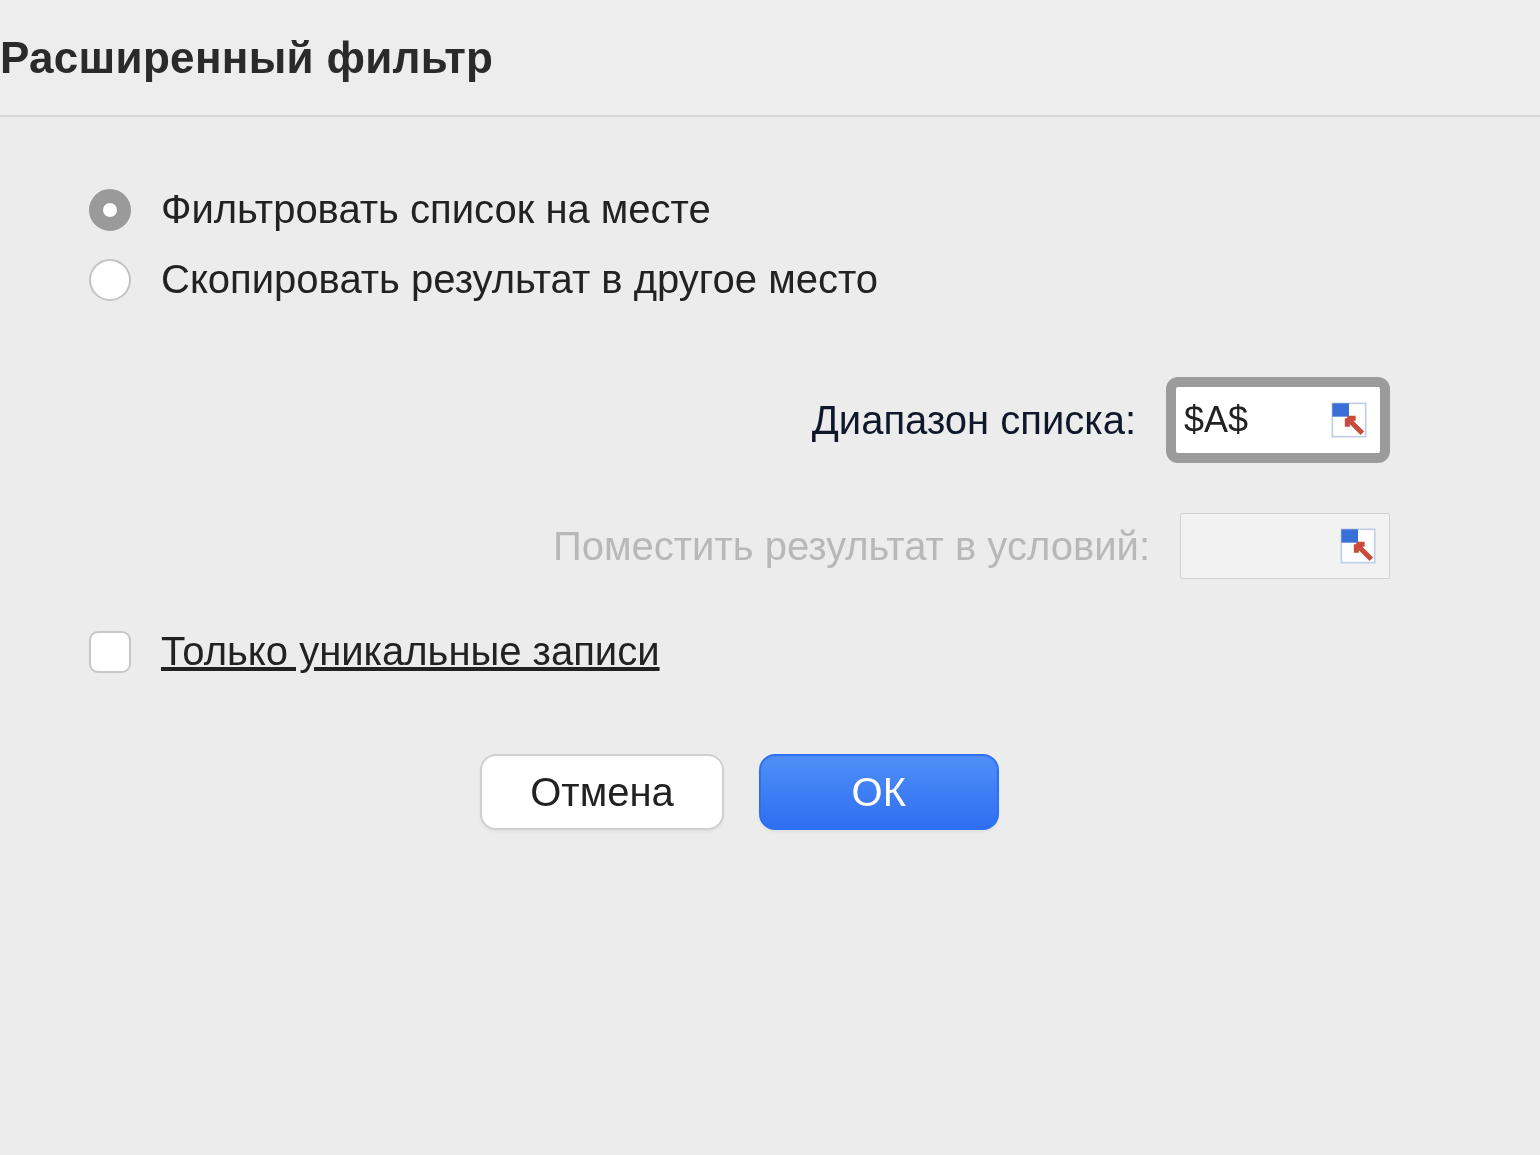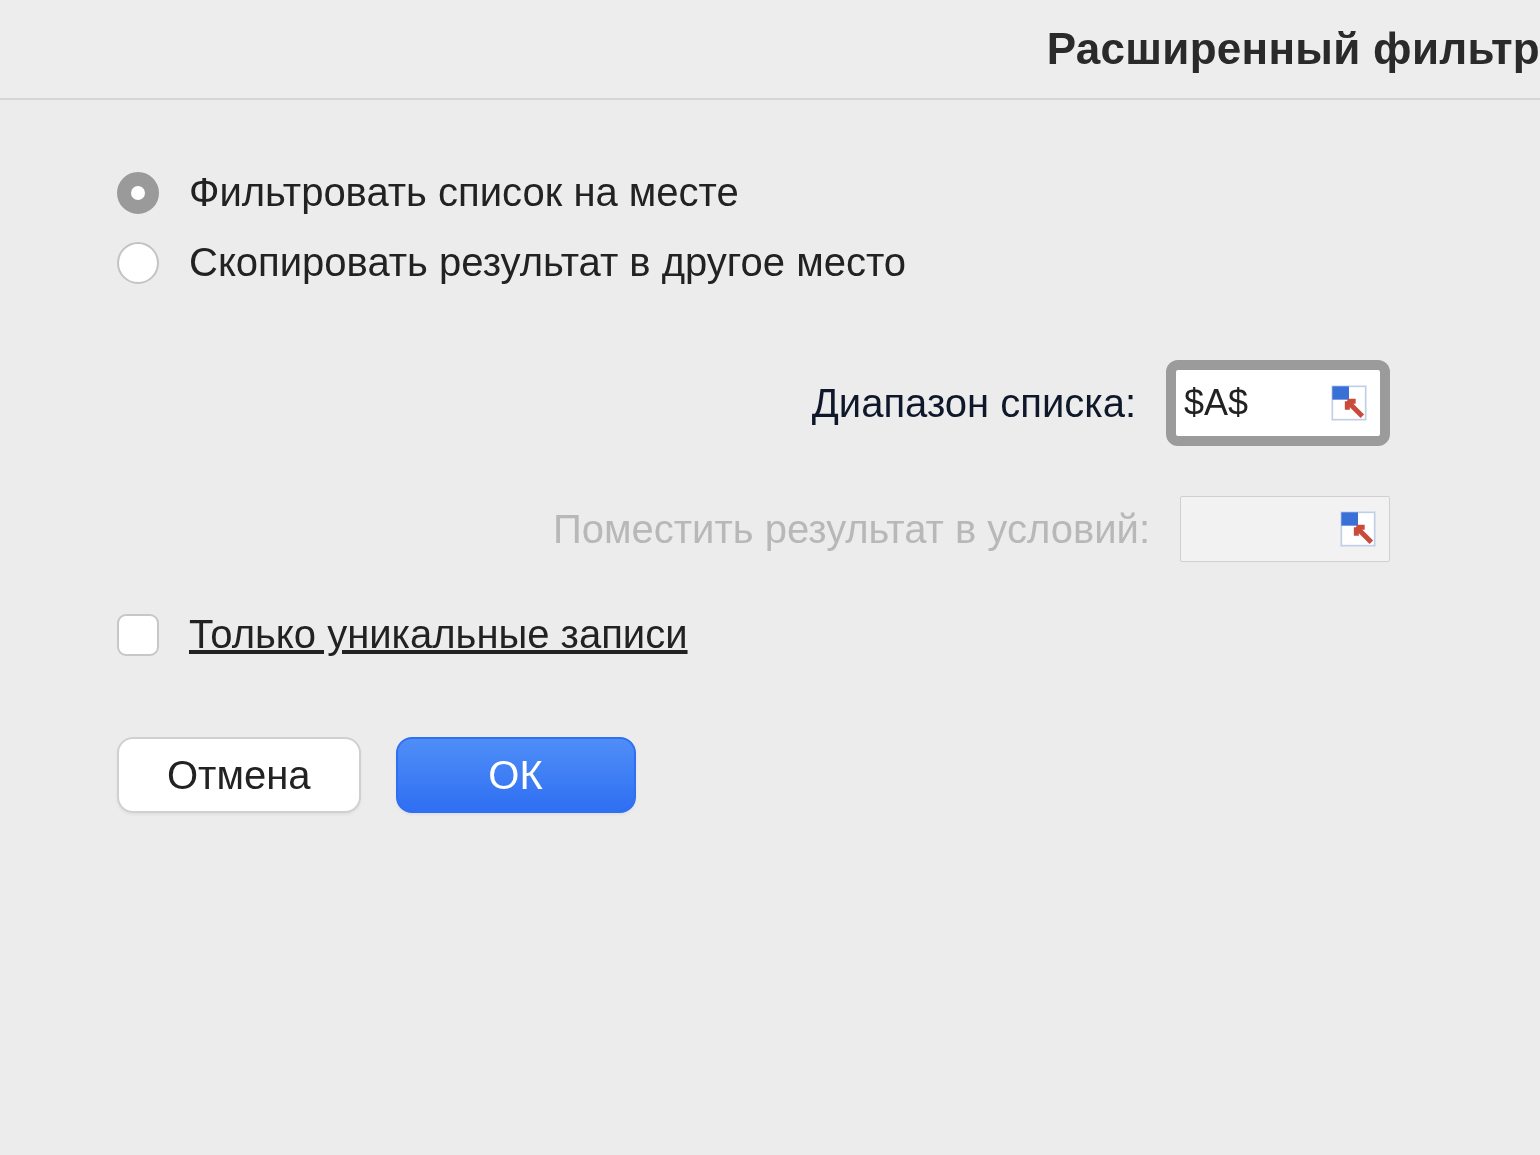--- a/index.html
+++ b/index.html
@@ -4,35 +4,35 @@
   <style>
     * { box-sizing: border-box; margin: 0; padding: 0; }
     html, body { width: 1540px; height: 1155px; }
     body {
       font-family: -apple-system, "Helvetica Neue", Arial, sans-serif;
       background: #ececec;
       color: #1a1a1a;
       -webkit-font-smoothing: antialiased;
     }
     .titlebar {
-      height: 100px;
-      display: flex;
-      align-items: center;
-      justify-content: flex-end;
+      height: 117px;
+      display: flex;
+      align-items: center;
+      justify-content: flex-start;
       background: #ededed;
       border-bottom: 2px solid #d6d6d6;
     }
     .titlebar-text {
       font-size: 44px;
       font-weight: 700;
       color: #2a2a2a;
       letter-spacing: 0.3px;
     }
     .content {
-      padding: 70px 150px 0 117px;
+      padding: 70px 150px 0 89px;
     }
     .radio-group {
       margin-bottom: 75px;
     }
     .radio-row {
       display: flex;
       align-items: center;
       gap: 30px;
       margin-bottom: 25px;
       cursor: pointer;
@@ -134,21 +134,21 @@
       background: #fff;
       flex-shrink: 0;
     }
     .checkbox-label {
       font-size: 40px;
       color: #222;
       text-decoration: underline;
     }
     .button-row {
       display: flex;
-      justify-content: flex-start;
+      justify-content: center;
       gap: 35px;
       padding-right: 0;
     }
     .btn {
       font-size: 40px;
       height: 76px;
       border-radius: 16px;
       padding: 0 48px;
       min-width: 240px;
       display: flex;

